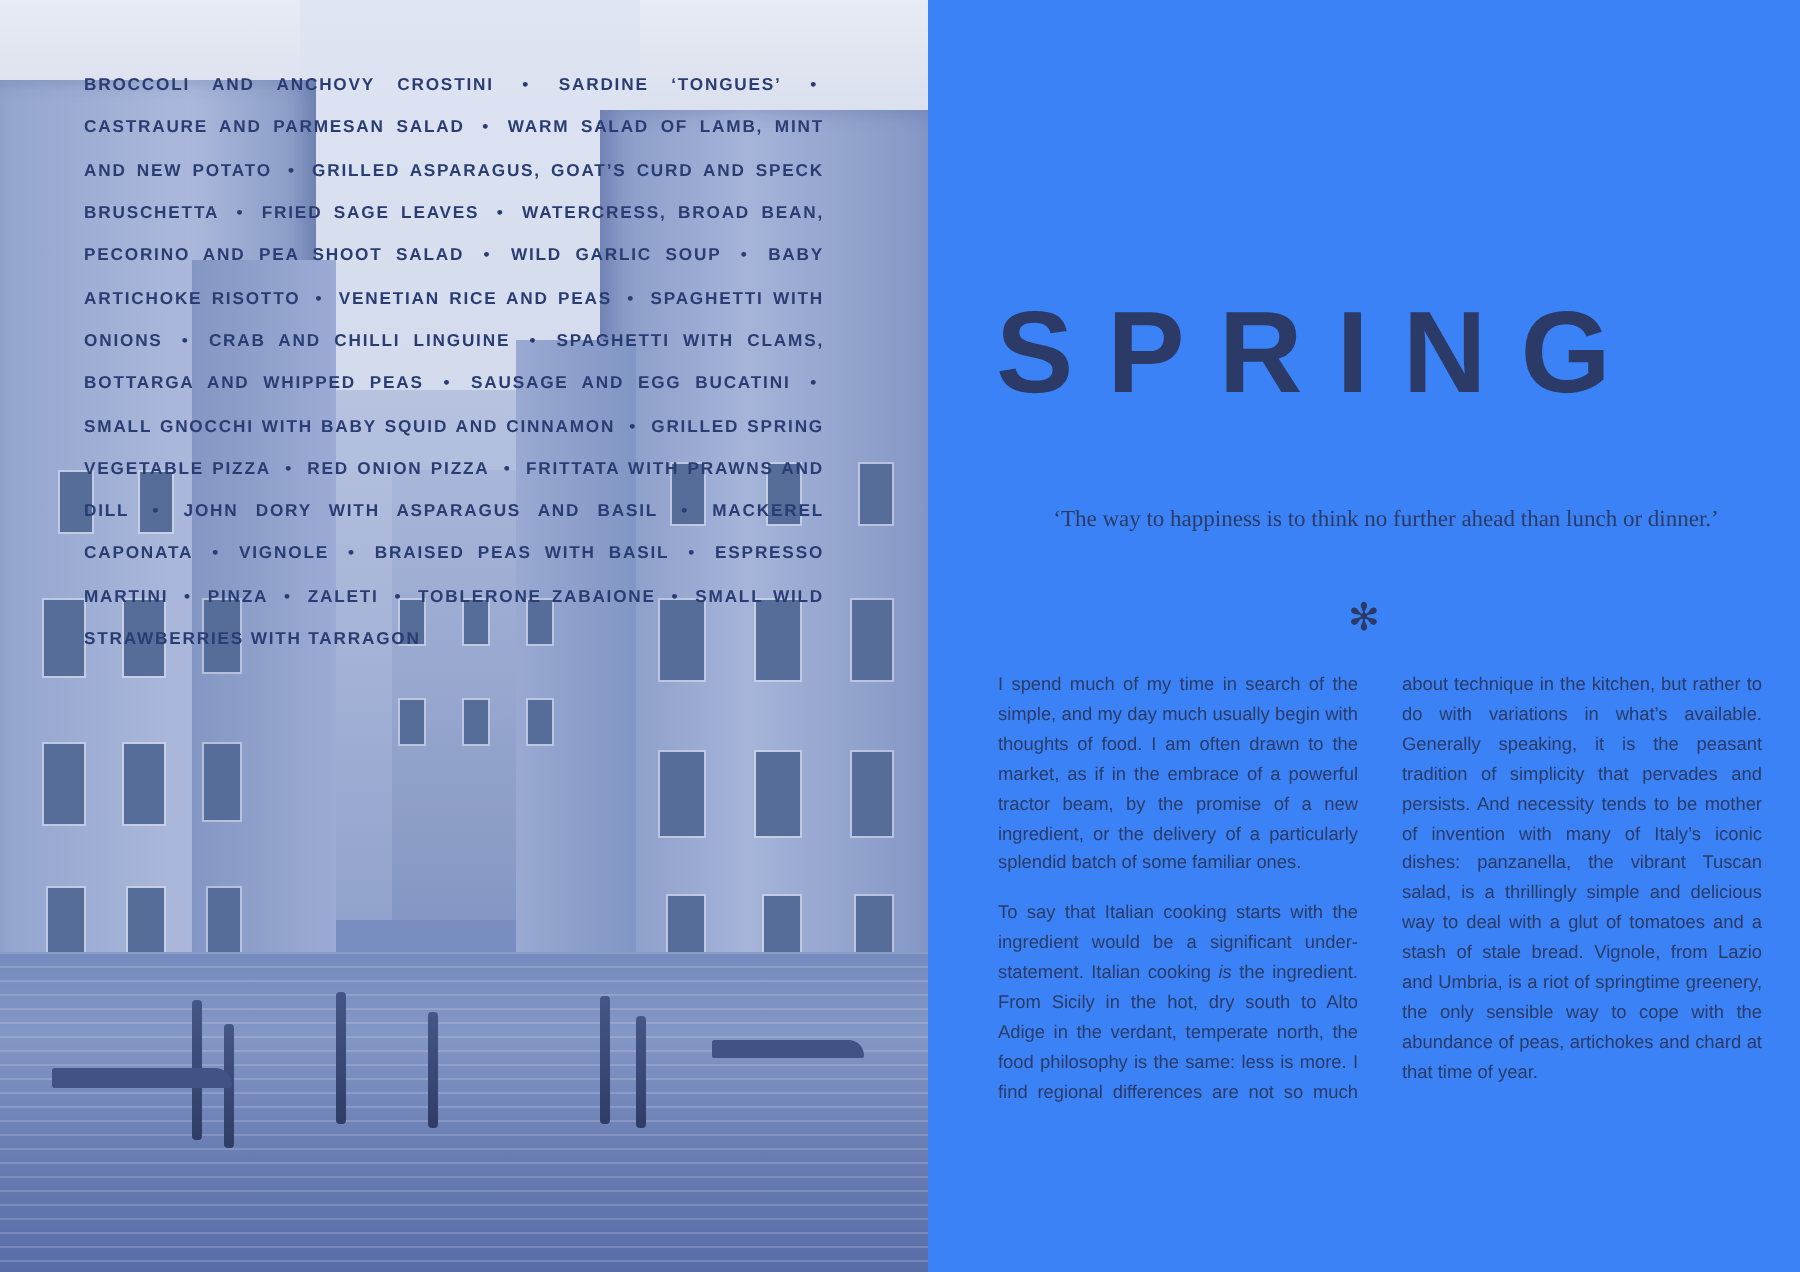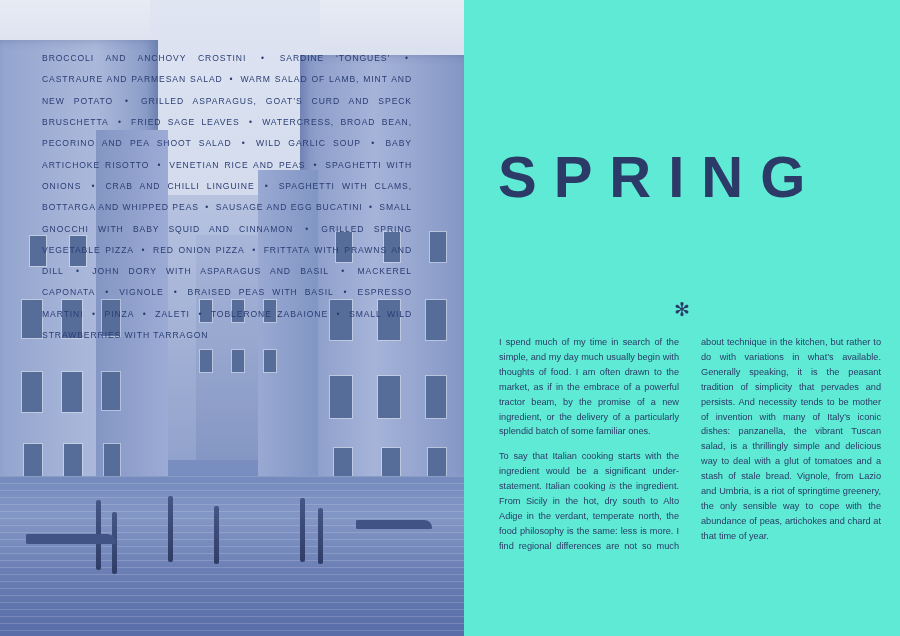--- a/index.html
+++ b/index.html
@@ -119,41 +119,41 @@
     position: absolute;
     left:0; top:0; width:464px; height:636px;
     background: rgba(70,95,170,0.10);
     mix-blend-mode: multiply;
   }
 
   
   .menu-list {
     position: absolute;
     left: 42px;
-    top: 48px;
+    top: 32px;
     width: 370px;
     font-size: 8.6px;
     line-height: 2.48;
     letter-spacing: 0.9px;
     text-align: justify;
     text-transform: uppercase;
     color: #2a3d73;
-    font-weight: 400;
+    font-weight: 700;
     font-family: "Liberation Sans", sans-serif;
   }
   .menu-list .sep { padding: 0 3px; }
 
   
   .right-page {
     position: absolute;
     left: 464px;
     top: 0;
     width: 436px;
     height: 636px;
-    background: #5eead4;
+    background: #3b82f6;
   }
   .season-title {
     position: absolute;
     left: 34px;
     top: 148px;
     width: 390px;
     font-size: 58px;
     letter-spacing: 17px;
     font-weight: 700;
     color: #2b3a66;
@@ -265,20 +265,21 @@
       <div class="photo-tint"></div>
     </div>
 
     <div class="menu-list"><span>Broccoli and anchovy crostini</span><span class="sep"> • </span><span>Sardine ‘tongues’</span><span class="sep"> • </span><span>Castraure and Parmesan salad</span><span class="sep"> • </span><span>Warm salad of lamb, mint and new potato</span><span class="sep"> • </span><span>Grilled asparagus, goat’s curd and speck bruschetta</span><span class="sep"> • </span><span>Fried sage leaves</span><span class="sep"> • </span><span>Watercress, broad bean, pecorino and pea shoot salad</span><span class="sep"> • </span><span>Wild garlic soup</span><span class="sep"> • </span><span>Baby artichoke risotto</span><span class="sep"> • </span><span>Venetian rice and peas</span><span class="sep"> • </span><span>Spaghetti with onions</span><span class="sep"> • </span><span>Crab and chilli linguine</span><span class="sep"> • </span><span>Spaghetti with clams, bottarga and whipped peas</span><span class="sep"> • </span><span>Sausage and egg bucatini</span><span class="sep"> • </span><span>Small gnocchi with baby squid and cinnamon</span><span class="sep"> • </span><span>Grilled spring vegetable pizza</span><span class="sep"> • </span><span>Red onion pizza</span><span class="sep"> • </span><span>Frittata with prawns and dill</span><span class="sep"> • </span><span>John Dory with asparagus and basil</span><span class="sep"> • </span><span>Mackerel caponata</span><span class="sep"> • </span><span>Vignole</span><span class="sep"> • </span><span>Braised peas with basil</span><span class="sep"> • </span><span>Espresso martini</span><span class="sep"> • </span><span>Pinza</span><span class="sep"> • </span><span>Zaleti</span><span class="sep"> • </span><span>Toblerone zabaione</span><span class="sep"> • </span><span>Small wild strawberries with tarragon</span></div>
   </div>
 
   <div class="right-page">
     <div class="season-title">SPRING</div>
 
     <div class="quote">
+      <span>‘The way to happiness is to think no further ahead than lunch or dinner.’</span>
     </div>
 
     <div class="asterisk">✻</div>
 
     <div class="body-cols">
       <p>I spend much of my time in search of the simple, and my day much usually begin with thoughts of food. I am often drawn to the market, as if in the embrace of a powerful tractor beam, by the promise of a new ingredient, or the delivery of a particularly splendid batch of some familiar ones.</p>
       <p>To say that Italian cooking starts with the ingredient would be a significant under-statement. Italian cooking <em>is</em> the ingredient. From Sicily in the hot, dry south to Alto Adige in the verdant, temperate north, the food philosophy is the same: less is more. I find regional differences are not so much about technique in the kitchen, but rather to do with variations in what’s available. Generally speaking, it is the peasant tradition of simplicity that pervades and persists. And necessity tends to be mother of invention with many of Italy’s iconic dishes: panzanella, the vibrant Tuscan salad, is a thrillingly simple and delicious way to deal with a glut of tomatoes and a stash of stale bread. Vignole, from Lazio and Umbria, is a riot of springtime greenery, the only sensible way to cope with the abundance of peas, artichokes and chard at that time of year.</p>
     </div>
   </div>
 

